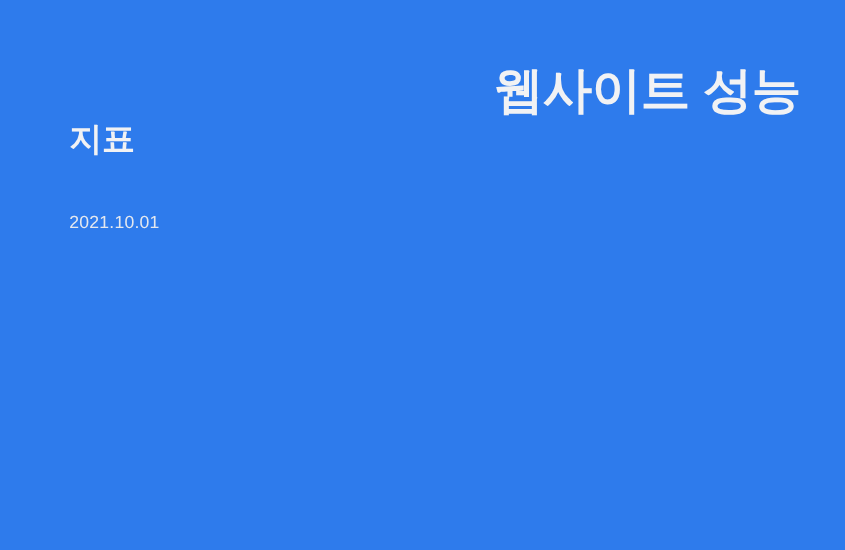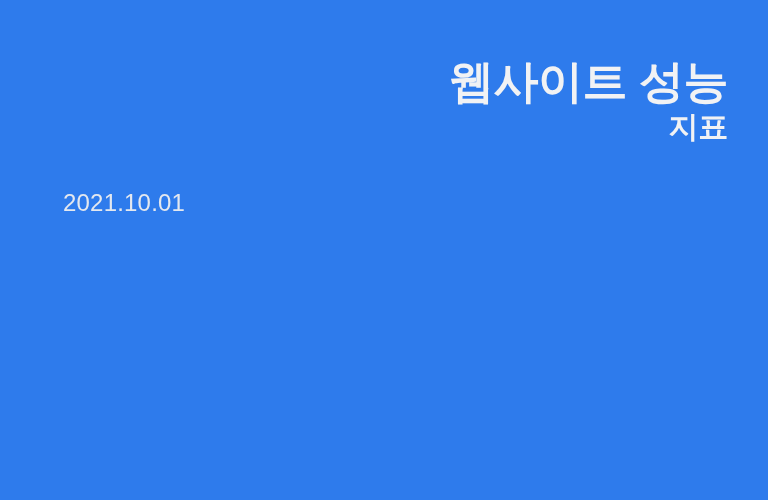--- a/index.html
+++ b/index.html
@@ -48,31 +48,30 @@
   .slide-subtitle {
     display: block;
     margin: 0;
     padding: 0;
     font-size: 30px;
     line-height: 38px;
     font-weight: 700;
     letter-spacing: -0.3px;
     color: #f1f2f4;
     white-space: nowrap;
-    text-align: right;
   }
 
   .slide-date {
     display: block;
     margin: 0;
     padding: 0;
     position: absolute;
     left: 63px;
     top: 191px;
-    font-size: 24px;
+    font-size: 16px;
     line-height: 24px;
     font-weight: 400;
     letter-spacing: 0.2px;
     color: #e4e8ef;
     white-space: nowrap;
   }
 </style>
 </head>
 <body>
 

